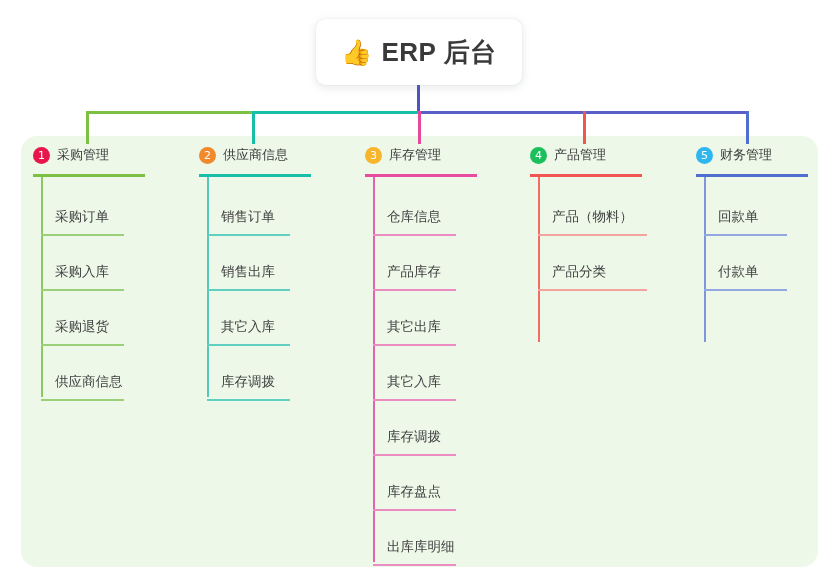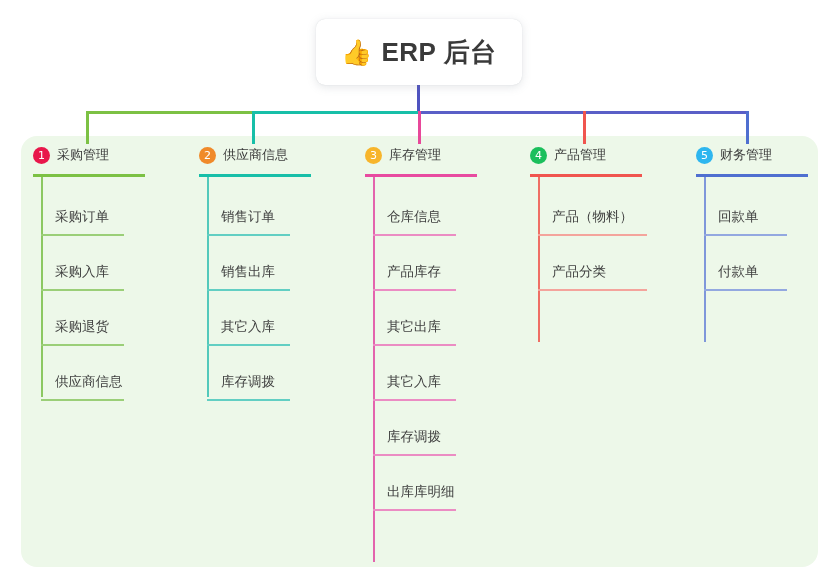--- a/index.html
+++ b/index.html
@@ -227,20 +227,24 @@
         </div>
         <div class="item">
           <span class="item-label">其它入库</span>
           <div class="item-rule" style="width: 83px; background: rgb(235, 140, 195);"></div>
         </div>
         <div class="item">
           <span class="item-label">库存调拨</span>
           <div class="item-rule" style="width: 83px; background: rgb(235, 140, 195);"></div>
         </div>
         <div class="item">
+          <span class="item-label">库存盘点</span>
+          <div class="item-rule" style="width: 83px; background: rgb(235, 140, 195);"></div>
+        </div>
+        <div class="item">
           <span class="item-label">出库库明细</span>
           <div class="item-rule" style="width: 83px; background: rgb(235, 140, 195);"></div>
         </div>
       </div>
     </div>
     <div class="column" style="left: 519px;">
       <div class="col-head">
         <span class="badge" style="background: rgb(27, 191, 92);">4</span>
         <span class="col-title">产品管理</span>
       </div>

